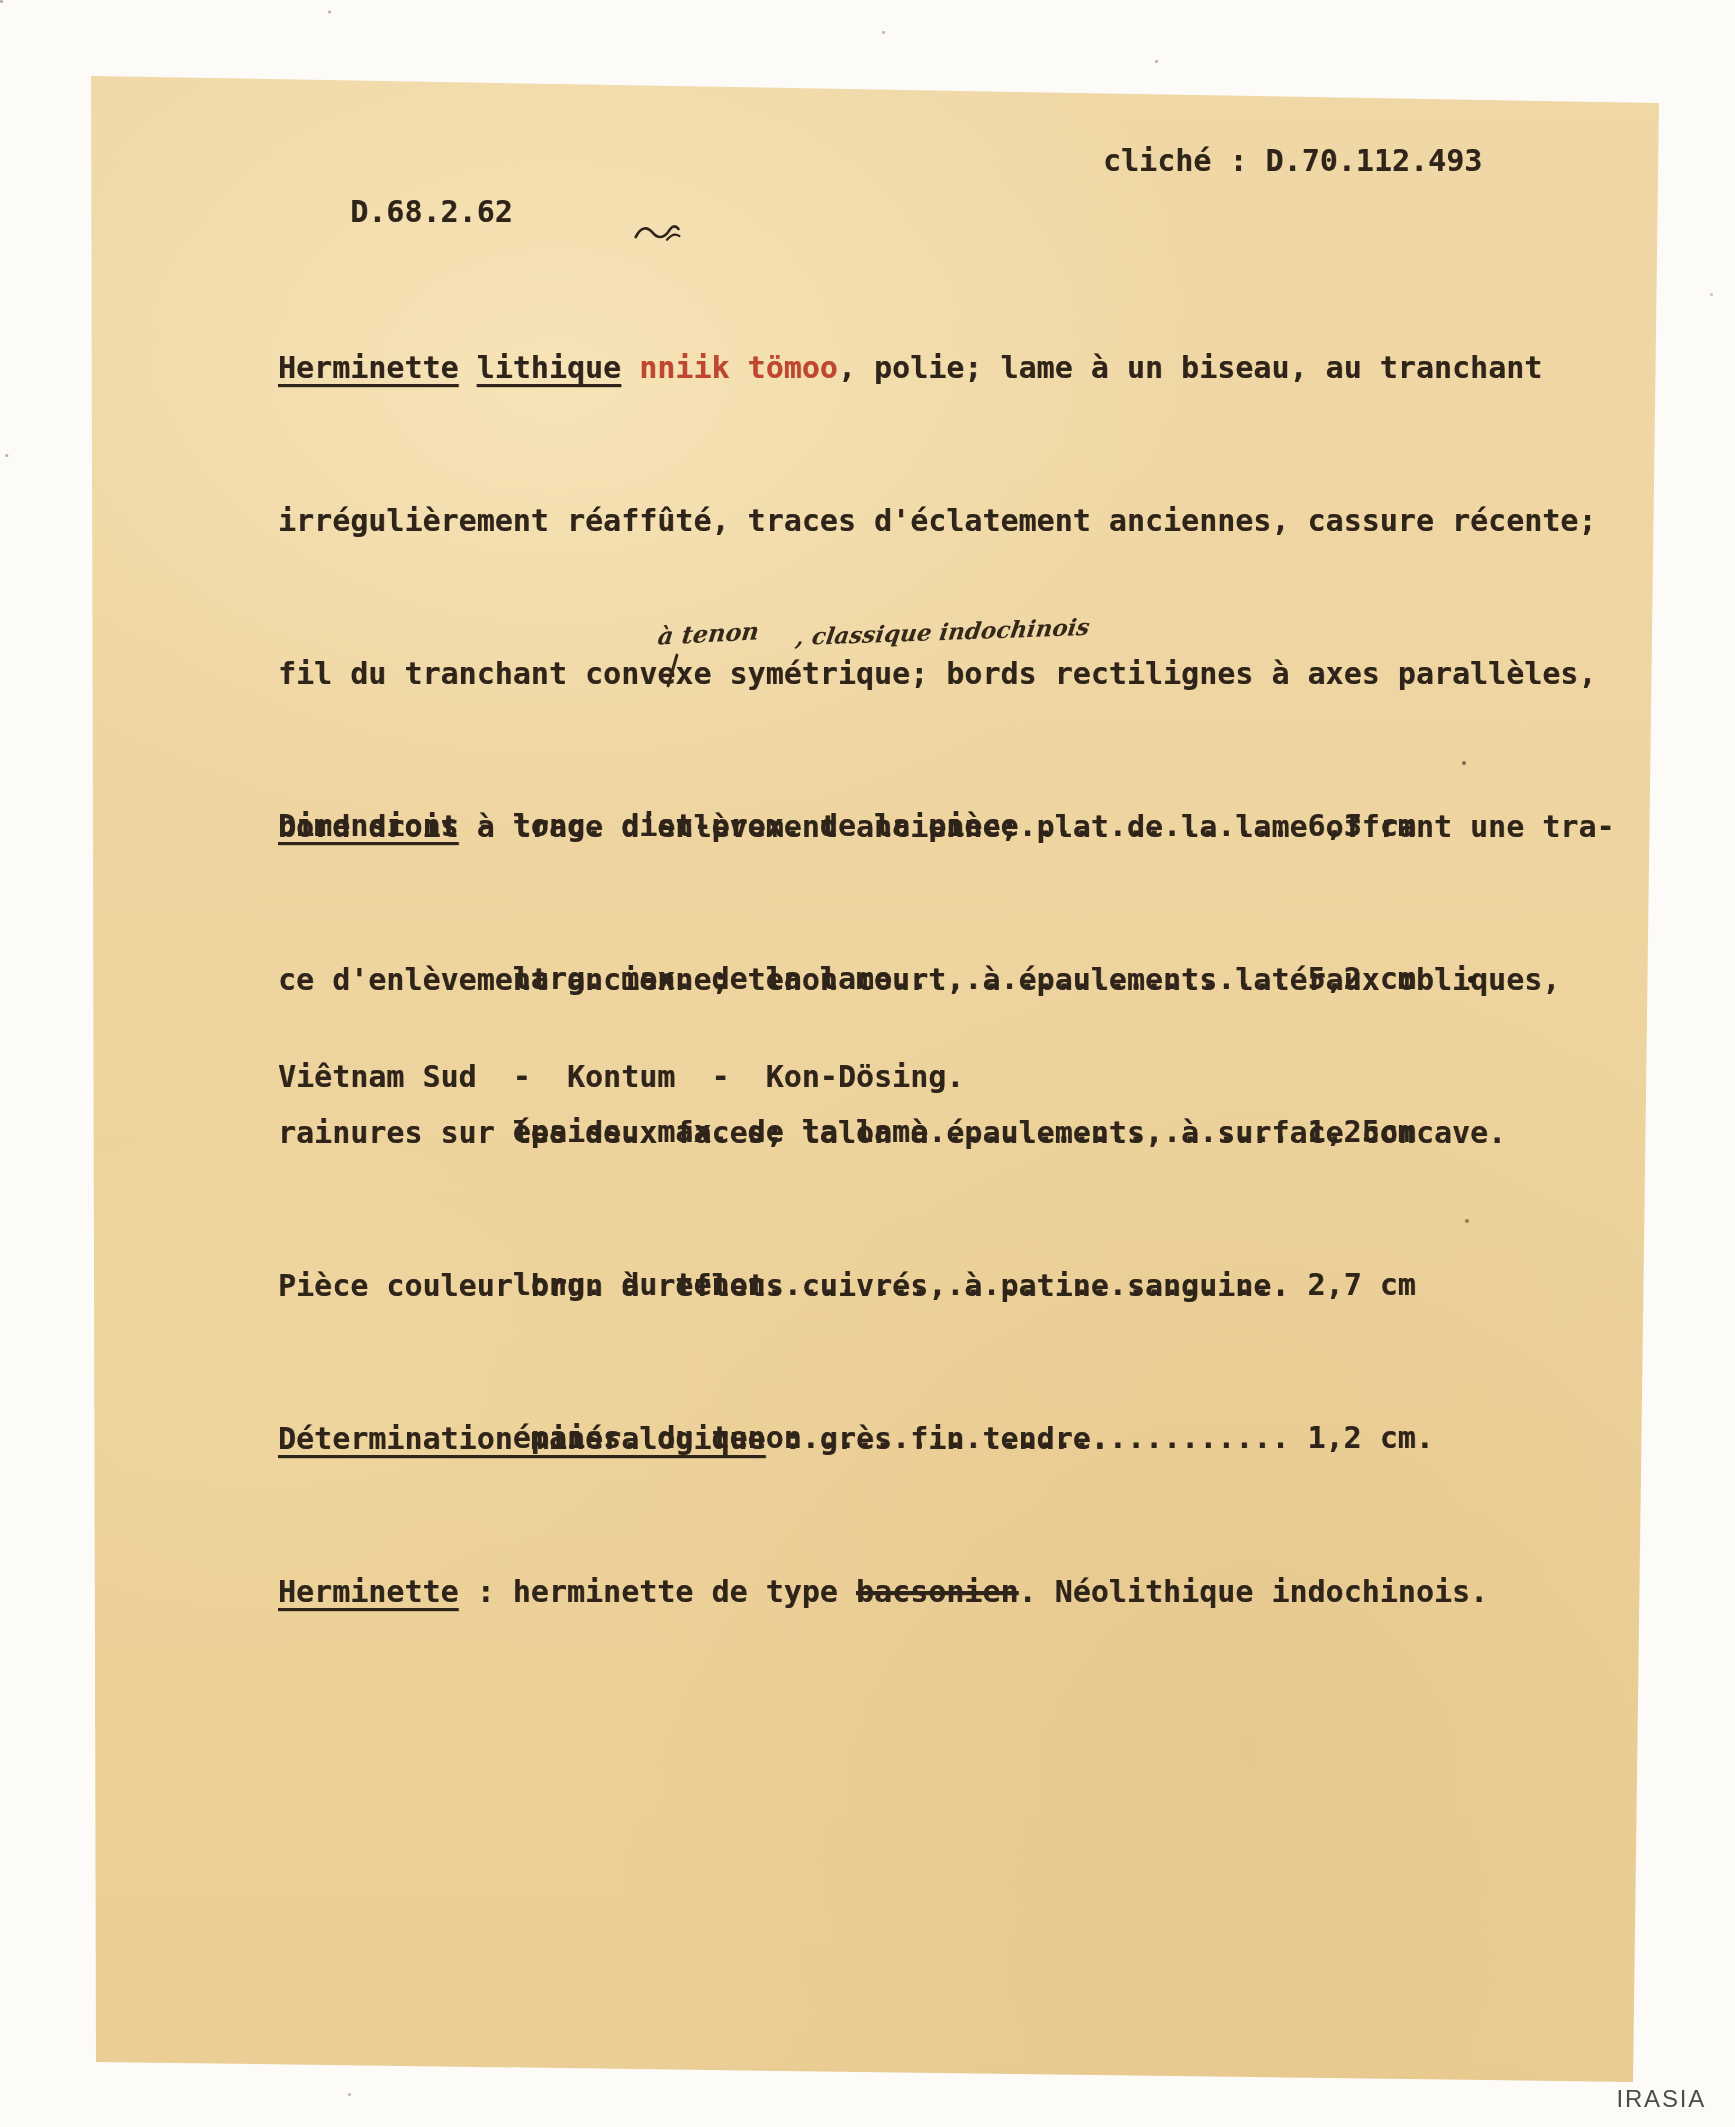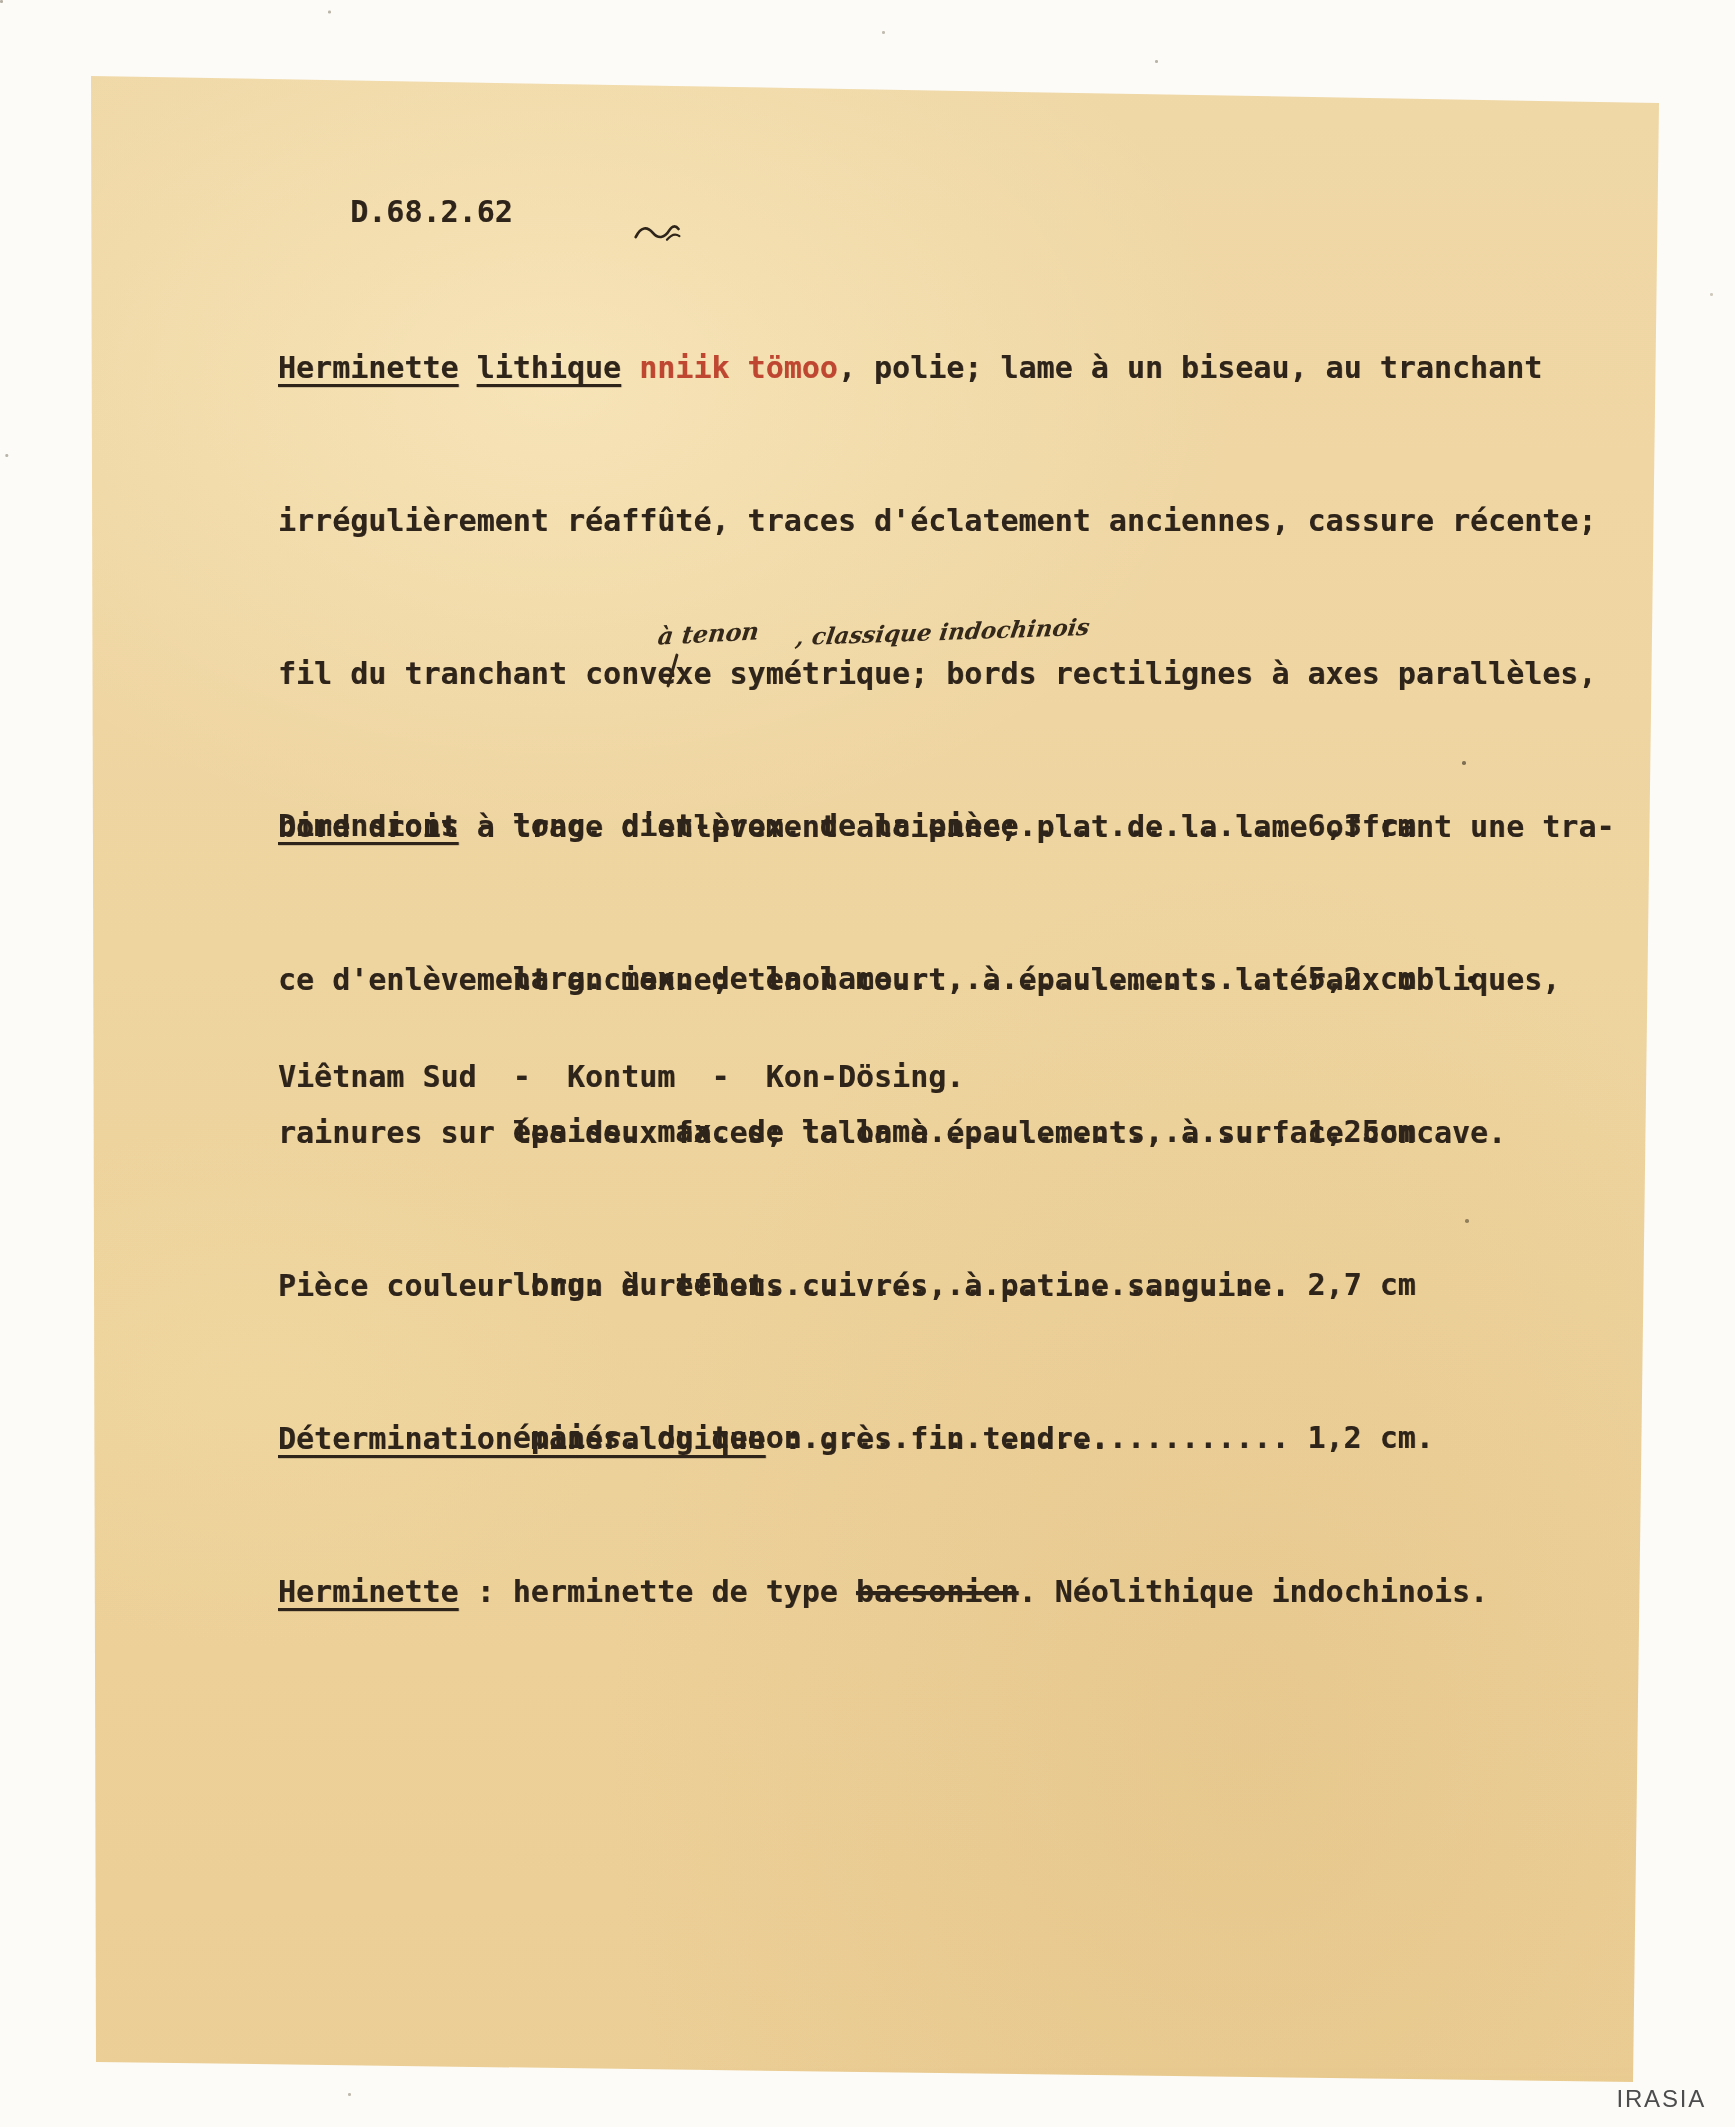--- a/index.html
+++ b/index.html
@@ -79,20 +79,21 @@
 
 <div class="scan-bg"></div>
 <div class="dust"></div>
 
 <div class="paper"></div>
 
 <div class="typed">
 
   <div class="block hdr">
     <span>D.68.2.62</span>
+    <span class="cliche">cliché : D.70.112.493</span>
   </div>
 
   <div class="block para">
     <div class="line"><span class="u">Herminette</span><span> </span><span class="u">lithique</span><span> </span><span class="red">nniik tömoo</span><span>, polie; lame à un biseau, au tranchant</span></div>
     <div class="line">irrégulièrement réaffûté, traces d'éclatement anciennes, cassure récente;</div>
     <div class="line">fil du tranchant convexe symétrique; bords rectilignes à axes parallèles,</div>
     <div class="line">bord droit à trace d'enlèvement ancienne; plat de la lame offrant une tra-</div>
     <div class="line">ce d'enlèvement ancienne; tenon court, à épaulements latéraux obliques,</div>
     <div class="line">rainures sur les deux faces; talon à épaulements, à surface concave.</div>
     <div class="line">Pièce couleur brun à reflets cuivrés, à patine sanguine.</div>

